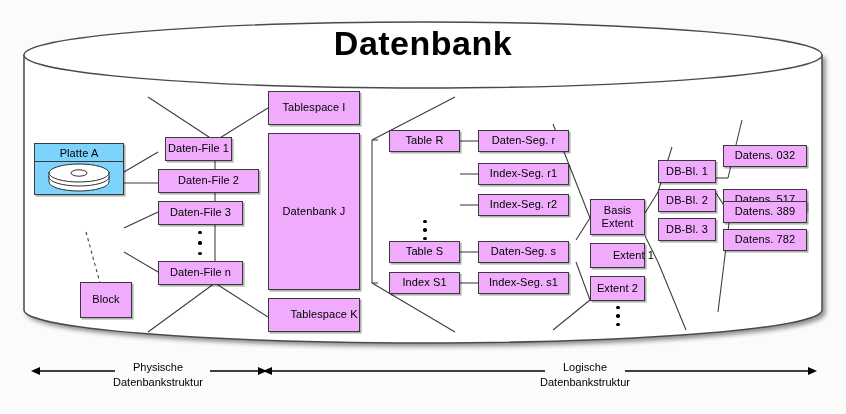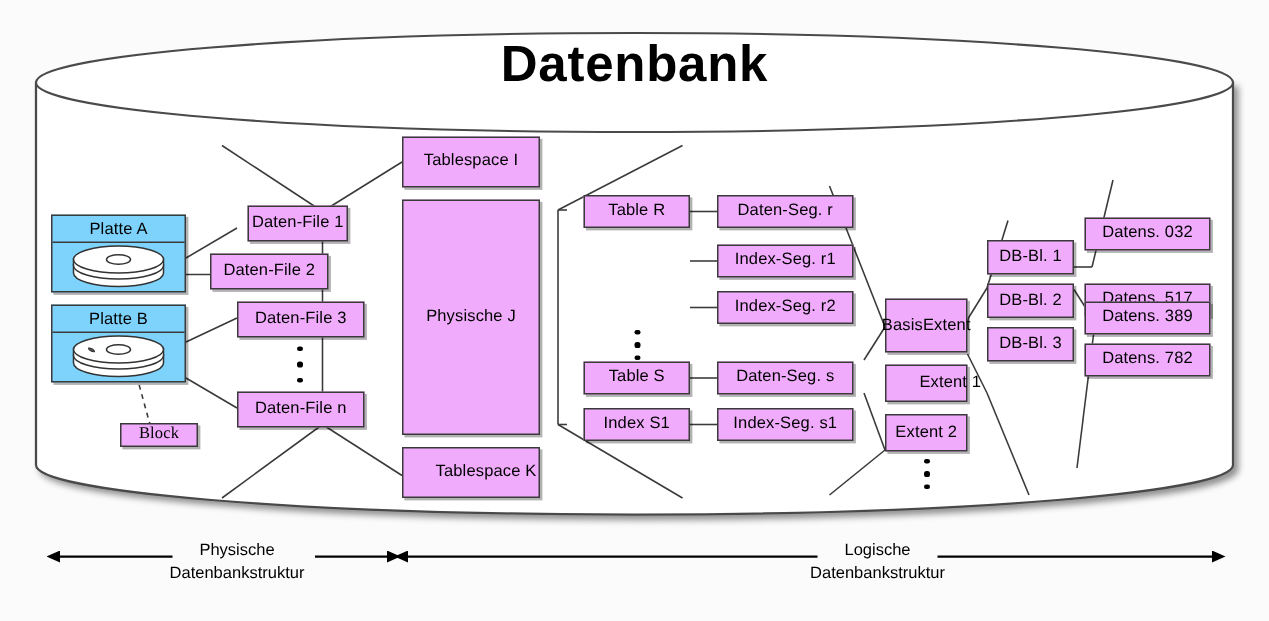--- a/index.html
+++ b/index.html
@@ -33,20 +33,21 @@
     align-items: center;
     justify-content: center;
     color: #000000;
     font-size: 11px;
     line-height: 1.05;
     text-align: right;
     white-space: nowrap;
     letter-spacing: 0.1px;
   }
   .box.two-line {
+    flex-direction: column;
     white-space: normal;
     line-height: 1.15;
   }
 
   
   .disk-box {
     position: absolute;
     box-sizing: border-box;
     background: #7dd3fc;
     border: 1.1px solid #3a3a3a;
@@ -197,49 +198,35 @@
         <g fill="#fff" stroke="#333" stroke-width="1">
           <path d="M14,20 a30,9 0 0 0 60,0 v-6 a30,9 0 0 1 -60,0 z"></path>
           <path d="M14,15 a30,9 0 0 0 60,0 v-5 a30,9 0 0 1 -60,0 z"></path>
           <ellipse cx="44" cy="11" rx="30" ry="9"></ellipse>
           <ellipse cx="44" cy="11" rx="8" ry="3.2"></ellipse>
         </g>
       </svg>
     </div>
   </div>
 
-  <div class="disk-box" style="left:34px; top:203px; width:90px; height:52px;">
-    <div class="disk-title">Platte B</div>
-    <div class="disk-body">
-      <svg width="88" height="34" viewBox="0 0 88 34" xmlns="http://www.w3.org/2000/svg">
-        <g fill="#fff" stroke="#333" stroke-width="1">
-          <path d="M14,20 a30,9 0 0 0 60,0 v-6 a30,9 0 0 1 -60,0 z"></path>
-          <path d="M14,15 a30,9 0 0 0 60,0 v-5 a30,9 0 0 1 -60,0 z"></path>
-          <ellipse cx="44" cy="11" rx="30" ry="9"></ellipse>
-          <ellipse cx="44" cy="11" rx="8" ry="3.2"></ellipse>
-          <path d="M24,10 a4,2.5 0 0 1 4,2.5 a4,2.5 0 0 1 -4,-2.5 z" fill="#555" stroke="#333" stroke-width="0.7"></path>
-        </g>
-      </svg>
-    </div>
-  </div>
-
-  <div class="box" style="left:80px; top:282px; width:52px; height:16px;font-family:Liberation Serif, serif;">Block</div>
+
+  <div class="box" style="left:80px; top:282px; width:52px; height:36px;">Block</div>
 
   <div class="box" style="left:165px; top:137px; width:67px; height:24px;">Daten-File 1</div>
-  <div class="box" style="left:140px; top:169px; width:79px; height:24px;">Daten-File 2</div>
+  <div class="box" style="left:158px; top:169px; width:101px; height:24px;">Daten-File 2</div>
   <div class="box" style="left:158px; top:201px; width:85px; height:24px;">Daten-File 3</div>
   <div class="vdots" style="left:196px; top:231px; width:8px; height:24px;">
       <i></i>
       <i></i>
       <i></i>
     </div>
   <div class="box" style="left:158px; top:261px; width:85px; height:24px;">Daten-File n</div>
 
   <div class="box" style="left:268px; top:91px; width:92px; height:34px;">Tablespace I</div>
-  <div class="box" style="left:268px; top:133px; width:92px; height:157px;">Physische J</div>
+  <div class="box" style="left:268px; top:133px; width:92px; height:157px;">Datenbank J</div>
   <div class="box" style="left:268px; top:298px; width:92px; height:34px;padding-left:20px;">Tablespace K</div>
 
   <div class="box" style="left:389px; top:130px; width:71px; height:22px;">Table R</div>
   <div class="vdots" style="left:421px; top:220px; width:8px; height:20px;">
       <i></i>
       <i></i>
       <i></i>
     </div>
   <div class="box" style="left:389px; top:241px; width:71px; height:22px;">Table S</div>
   <div class="box" style="left:389px; top:272px; width:71px; height:22px;">Index S1</div>

